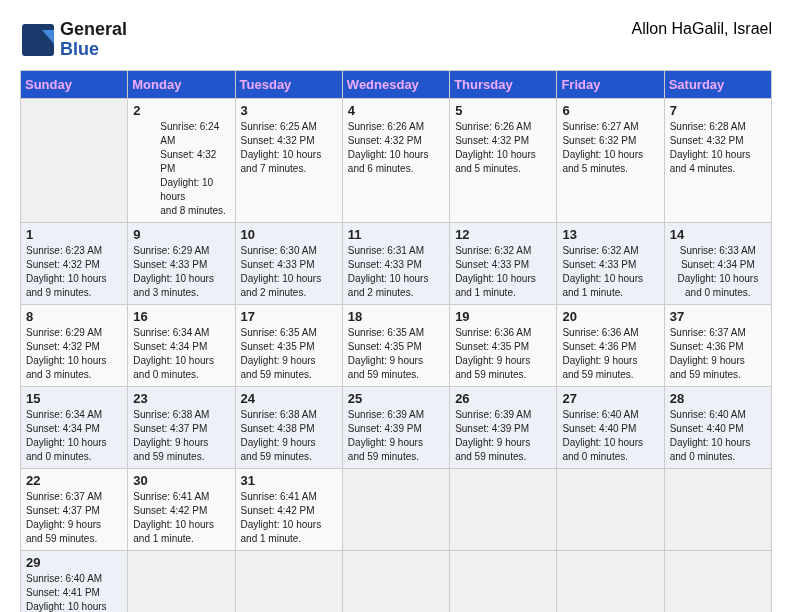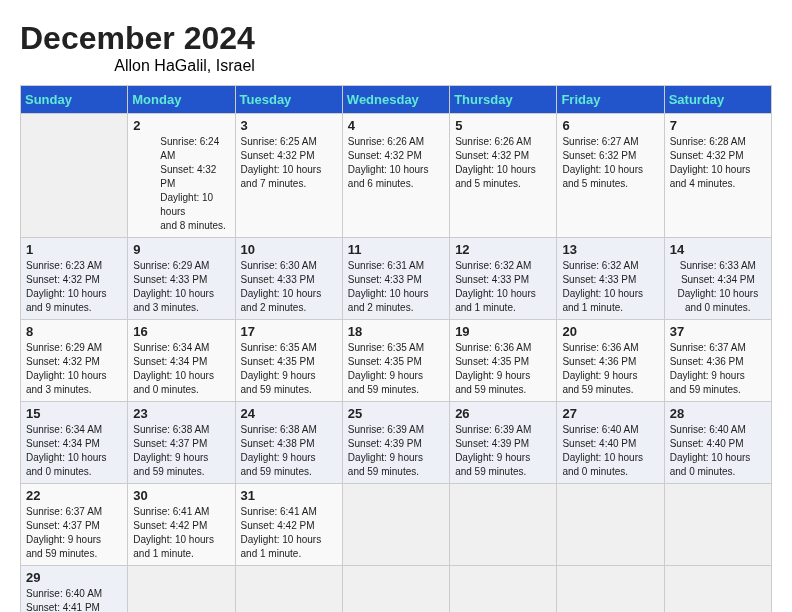--- a/index.html
+++ b/index.html
@@ -33,21 +33,21 @@
       font-size: 16px;
       color: #000000;
     }
     table {
       width: 100%;
       border-collapse: collapse;
       table-layout: fixed;
     }
     thead tr th {
       background-color: #2255cc;
-      color: #5eead4;
+      color: #f0abfc;
       font-size: 13px;
       font-weight: bold;
       padding: 6px 4px;
       text-align: left;
       border: 1px solid #ccc;
     }
     tbody tr td {
       vertical-align: top;
       border: 1px solid #ccc;
       padding: 4px 5px;
@@ -73,22 +73,35 @@
       color: #222;
     }
     .empty-cell {
       background-color: #f0f0f0 !important;
     }
   </style>
 </head>
 <body>
 
 <div class="header">
+  <div class="logo">
+    <div style="display:flex;align-items:center;gap:4px;">
+      <div style="position:relative;width:36px;height:36px;">
+        <svg width="36" height="36" viewBox="0 0 36 36">
+          <rect x="2" y="2" width="32" height="32" rx="3" fill="#1a3a6b"></rect>
+          <polygon points="22,8 34,8 34,22" fill="#4488dd"></polygon>
+        </svg>
+      </div>
+      <div>
+        <div style="font-size:18px;font-weight:bold;color:#1a1a1a;line-height:1.1;">General</div>
+        <div style="font-size:18px;font-weight:bold;color:#2255aa;line-height:1.1;">Blue</div>
+      </div>
+    </div>
+  </div>
   <div class="title-block">
-    <div class="month-title">December 2024</div>
     <div class="location-title">Allon HaGalil, Israel</div>
   </div>
 </div>
 
 <table>
   <thead>
     <tr id="header-row">
     <th>Sunday</th>
         <th>Monday</th>
         <th>Tuesday</th>

